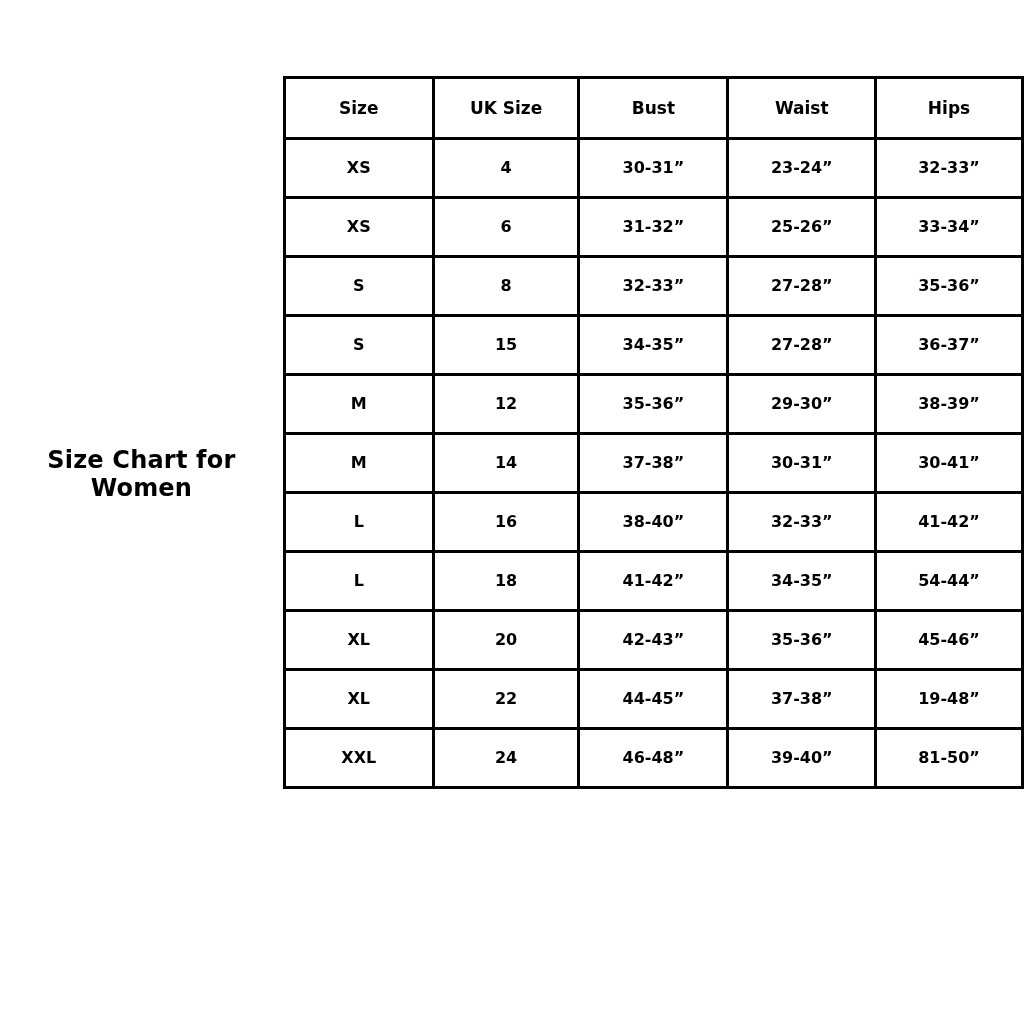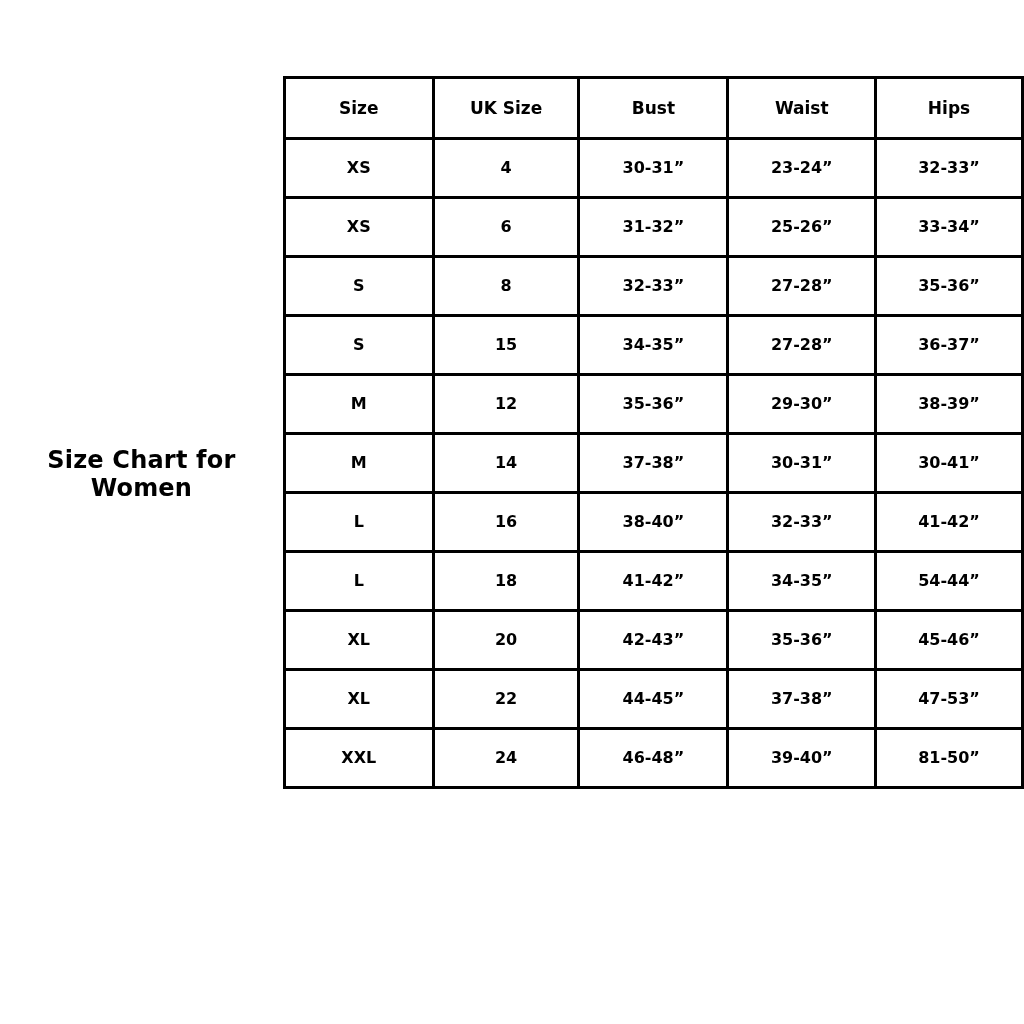--- a/index.html
+++ b/index.html
@@ -147,21 +147,21 @@
           <td>20</td>
           <td>42-43”</td>
           <td>35-36”</td>
           <td>45-46”</td>
         </tr>
         <tr>
           <td>XL</td>
           <td>22</td>
           <td>44-45”</td>
           <td>37-38”</td>
-          <td>47-53”</td>
+          <td>19-48”</td>
         </tr>
         <tr>
           <td>XXL</td>
           <td>24</td>
           <td>46-48”</td>
           <td>39-40”</td>
           <td>81-50”</td>
         </tr>
       </tbody>
     </table>

